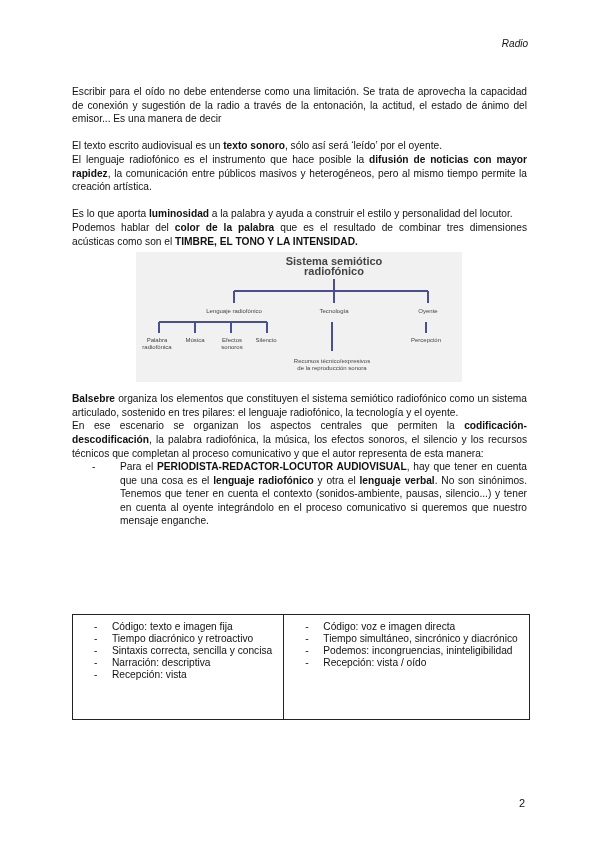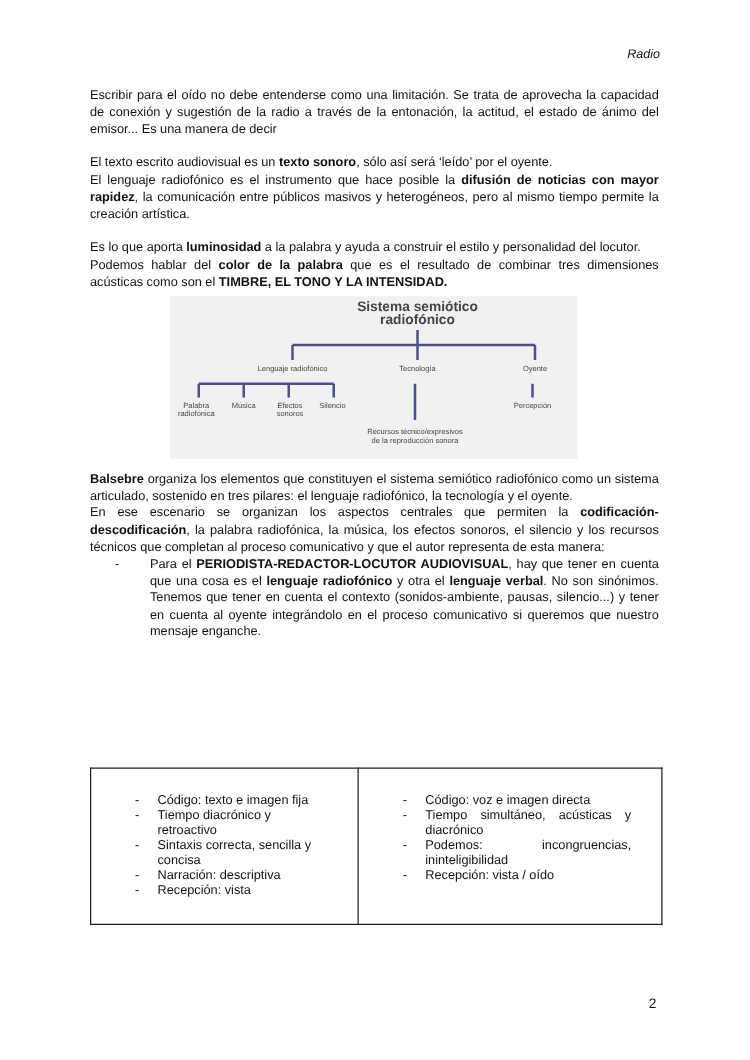--- a/index.html
+++ b/index.html
@@ -1,35 +1,35 @@
 <!DOCTYPE html>
 <html><head>
   <meta charset="utf-8">
   <style>
     html, body { margin: 0; padding: 0; background: #ffffff; }
     body { width: 600px; height: 848px; position: relative; overflow: hidden;
       font-family: "Liberation Sans", sans-serif; color: #111; }
     .header { position: absolute; top: 38px; right: 72px; font-size: 10px; font-style: italic; }
-    .content { position: absolute; left: 72px; top: 70px; width: 455px; font-size: 10.2px; line-height: 13.6px; text-align: justify; }
+    .content { position: absolute; left: 72px; top: 85px; width: 455px; font-size: 10.2px; line-height: 13.6px; text-align: justify; }
     .content p { margin: 0; }
     .gap { height: 13.6px; }
     b { font-weight: bold; }
     .diagram { width: 326px; height: 130px; background: #f1f1f1; margin: 4px 0 0 64px; position: relative; }
     .diagram svg { position: absolute; left: 0; top: 0; }
     .dlabel { position: absolute; font-size: 6px; color: #444; text-align: center; line-height: 7px; white-space: nowrap; transform: translateX(-50%); }
     .dtitle { position: absolute; left: 198px; top: 4px; transform: translateX(-50%); font-size: 11px; font-weight: bold; color: #444; text-align: center; line-height: 10px; }
     ul.dash { list-style: none; margin: 0; padding: 0 0 0 20px; }
     ul.dash li { position: relative; padding-left: 28px; }
     ul.dash li::before { content: "-"; position: absolute; left: 0; }
     .subtitle { font-weight: bold; }
     table.cmp { position: absolute; left: 72px; top: 614px; width: 458px; border-collapse: collapse; font-size: 10.2px; }
     table.cmp td, table.cmp th { border: 1px solid #222; vertical-align: top; text-align: left; }
     table.cmp th { font-weight: bold; padding: 4px 3px; height: 14px; }
     table.cmp td { height: 100px; padding: 2px 6px 2px 3px; line-height: 12px; }
-    table.cmp ul { list-style: none; margin: 18px; padding: 0 0 0 14px; }
+    table.cmp ul { list-style: none; margin: 4px; padding: 0 0 0 14px; }
     table.cmp li { position: relative; padding-left: 18px; }
     table.cmp li::before { content: "-"; position: absolute; left: 0; }
     .pagenum { position: absolute; left: 519px; top: 797px; font-size: 11px; }
   </style>
 </head>
 <body>
 
 <div class="header">Radio</div>
 
 <div class="content">
@@ -86,21 +86,21 @@
         <li>Código: texto e imagen fija</li>
         <li>Tiempo diacrónico y retroactivo</li>
         <li>Sintaxis correcta, sencilla y concisa</li>
         <li>Narración: descriptiva</li>
         <li>Recepción: vista</li>
       </ul>
     </td>
     <td>
       <ul style="text-align:justify">
         <li>Código: voz e imagen directa</li>
-        <li>Tiempo simultáneo, acústicas y diacrónico</li>
+        <li>Tiempo simultáneo, sincrónico y diacrónico</li>
         <li>Podemos: incongruencias, ininteligibilidad</li>
         <li>Recepción: vista / oído</li>
       </ul>
     </td>
   </tr>
 </tbody>
   </table>
 
 <div class="pagenum">2</div>
 

